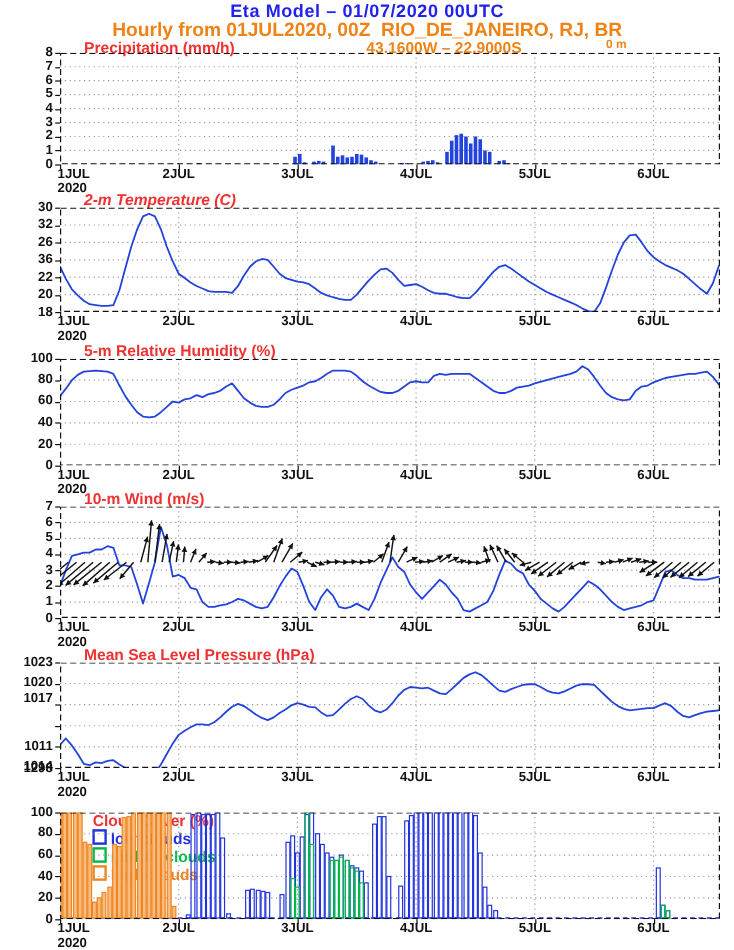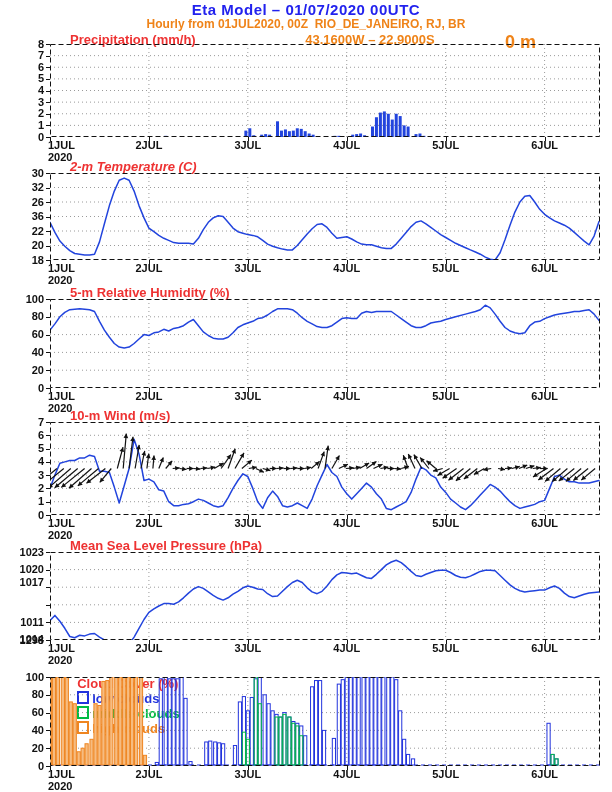--- a/index.html
+++ b/index.html
@@ -1,23 +1,23 @@
 <!DOCTYPE html>
 <html><head>
 <meta charset="utf-8">
 <style>
   html,body{margin:0;padding:0;}
   body{width:612px;height:792px;background:#ffffff;position:relative;overflow:hidden;
        font-family:"Liberation Sans",sans-serif;}
   .hdr{position:absolute;font-weight:bold;white-space:pre;}
   #main-title{top:1px;left:0;width:612px;text-align:center;font-size:15px;color:#2222ee;letter-spacing:0.5px;}
-  #sub-title{top:17px;left:0;width:612px;text-align:center;font-size:12px;color:#ef8318;}
+  #sub-title{top:17px;left:0;width:612px;text-align:center;font-size:16px;color:#ef8318;}
   #p1-title{top:32px;left:70px;font-size:13px;color:#ee3232;}
   #coords{top:32px;left:240px;width:260px;text-align:center;font-size:13px;color:#ef8318;}
-  #elev{top:32px;left:505px;font-size:18px;color:#ef8318;}
+  #elev{top:32px;left:505px;font-size:10px;color:#ef8318;}
   .ptitle{position:absolute;left:70px;font-size:13px;font-weight:bold;color:#ee3232;white-space:pre;}
   #t2{top:159px;font-style:italic;}#t3{top:285px;}#t4{top:408px;}#t5{top:538px;}
   #cloud-head{position:absolute;top:661px;left:70px;font-size:13px;font-weight:bold;white-space:pre;}
   #cloud-title{color:#ee3232;display:inline-block;width:125px;}
   .lgitem{display:inline-block;margin-right:14px;}
   .lgsq{display:inline-block;width:8px;height:9px;border:2px solid;background:#fff;vertical-align:-1px;margin-right:3px;}
   .lg-low{color:#2233dd;}.lg-low .lgsq{border-color:#2233dd;}
   .lg-mid{color:#00bb44;}.lg-mid .lgsq{border-color:#00bb44;}
   .lg-high{color:#ef8520;}.lg-high .lgsq{border-color:#ef8520;}
   .yl{position:absolute;width:40px;text-align:right;font-size:11px;font-weight:bold;color:#111;line-height:11px;}

